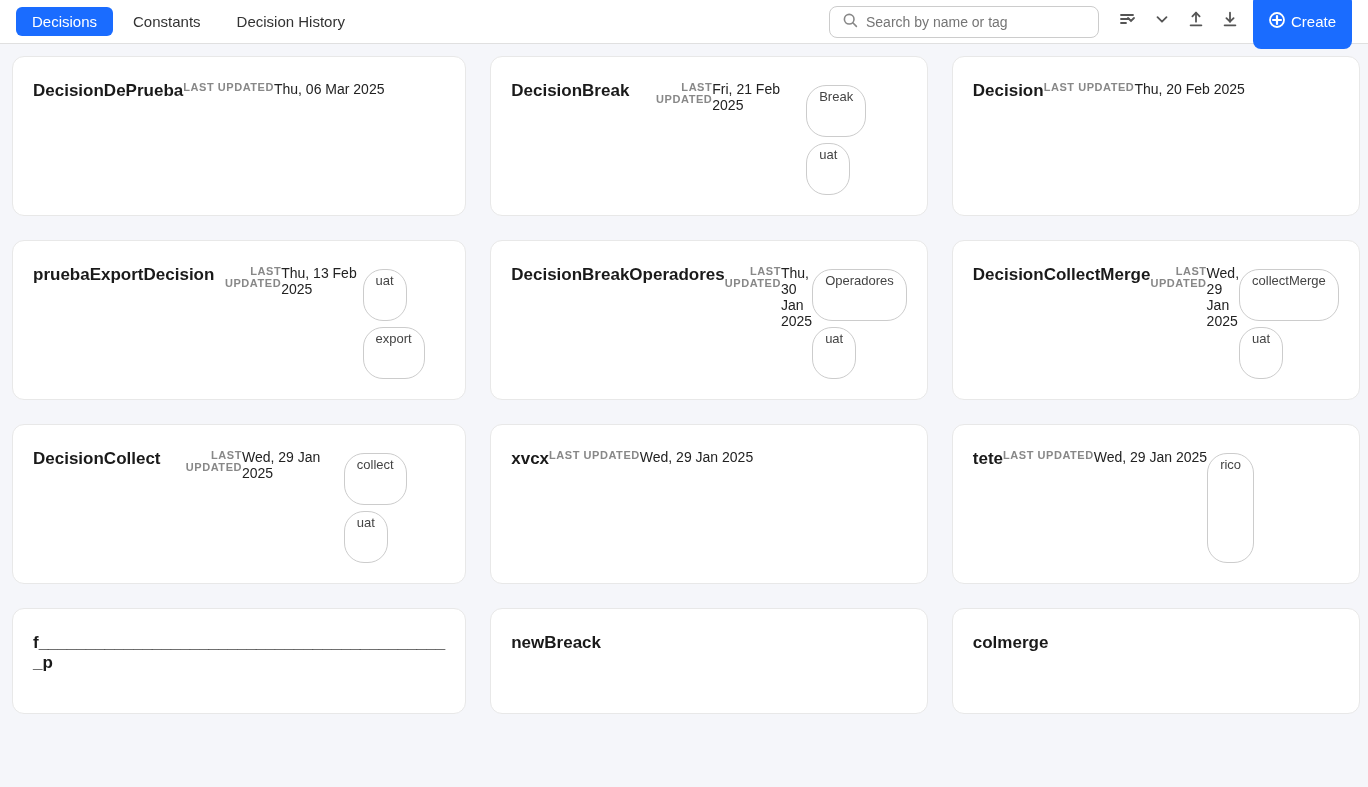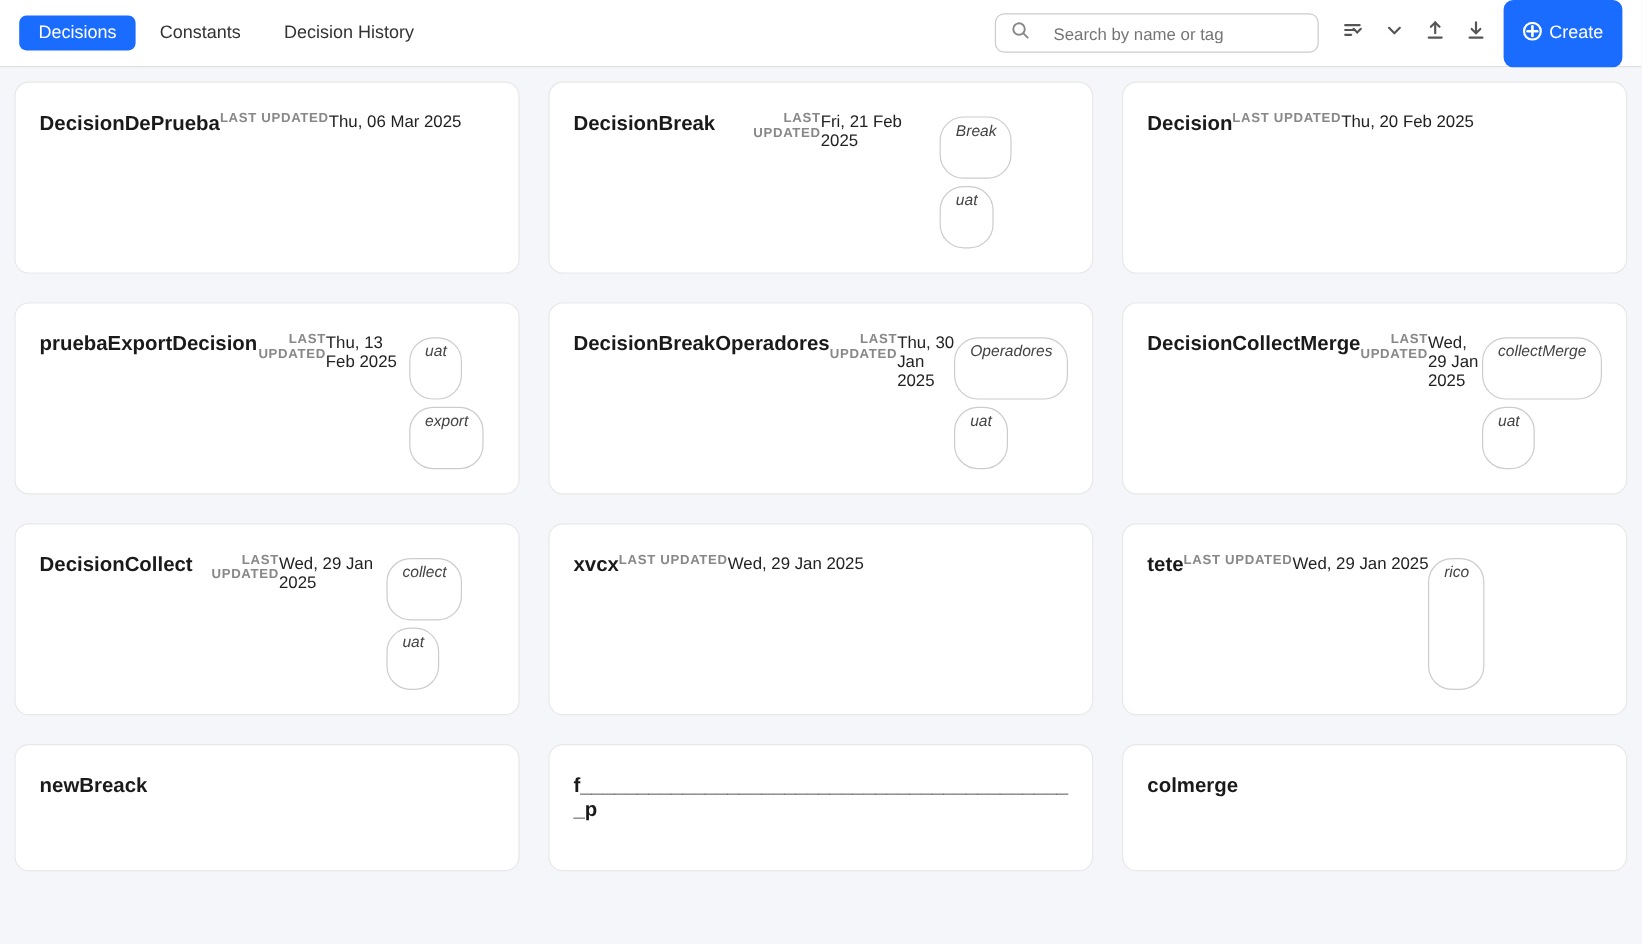--- a/index.html
+++ b/index.html
@@ -5,21 +5,21 @@
     * { box-sizing: border-box; margin: 0; padding: 0; }
     body { font-family: -apple-system, BlinkMacSystemFont, 'Segoe UI', sans-serif; background: #f5f6fa; color: #333; }
 
     
     .header {
       display: flex;
       align-items: center;
       background: #fff;
       border-bottom: 1px solid #e0e0e0;
       padding: 0 16px;
-      height: 56px;
+      height: 44px;
       gap: 4px;
       position: sticky;
       top: 0;
       z-index: 10;
     }
     .tab-btn {
       padding: 6px 16px;
       border-radius: 6px;
       border: none;
       cursor: pointer;
@@ -35,21 +35,21 @@
 
     .header-spacer { flex: 1; }
 
     .search-box {
       display: flex;
       align-items: center;
       border: 1px solid #ccc;
       border-radius: 8px;
       padding: 5px 12px;
       background: #fff;
-      gap: 20px;
+      gap: 8px;
       width: 270px;
     }
     .search-box input {
       border: none;
       outline: none;
       font-size: 14px;
       color: #888;
       width: 100%;
       background: transparent;
     }
@@ -130,21 +130,20 @@
       color: #222;
       font-weight: 500;
       margin-bottom: 12px;
     }
 
     .tags {
       display: flex;
       flex-wrap: wrap;
       gap: 6px;
       margin-top: 4px;
-      font-style: italic;
     }
     .tag {
       border: 1px solid #ccc;
       border-radius: 20px;
       padding: 3px 12px;
       font-size: 13px;
       color: #444;
       background: #fff;
     }
 
@@ -299,22 +298,22 @@
       </div>
       <div class="card">
         <div class="card-title">tete</div>
         <div class="card-label">LAST UPDATED</div>
         <div class="card-date">Wed, 29 Jan 2025</div>
         <div class="tags">
           <span class="tag">rico</span>
         </div>
       </div>
       <div class="card card-partial">
+        <div class="card-title">f___________________________________________<br>_p</div>
+      </div>
+      <div class="card card-partial">
         <div class="card-title">newBreack</div>
-      </div>
-      <div class="card card-partial">
-        <div class="card-title">f___________________________________________<br>_p</div>
       </div>
       <div class="card card-partial">
         <div class="card-title">colmerge</div>
       </div>
     </div>
 </div>
 
 </body></html>

